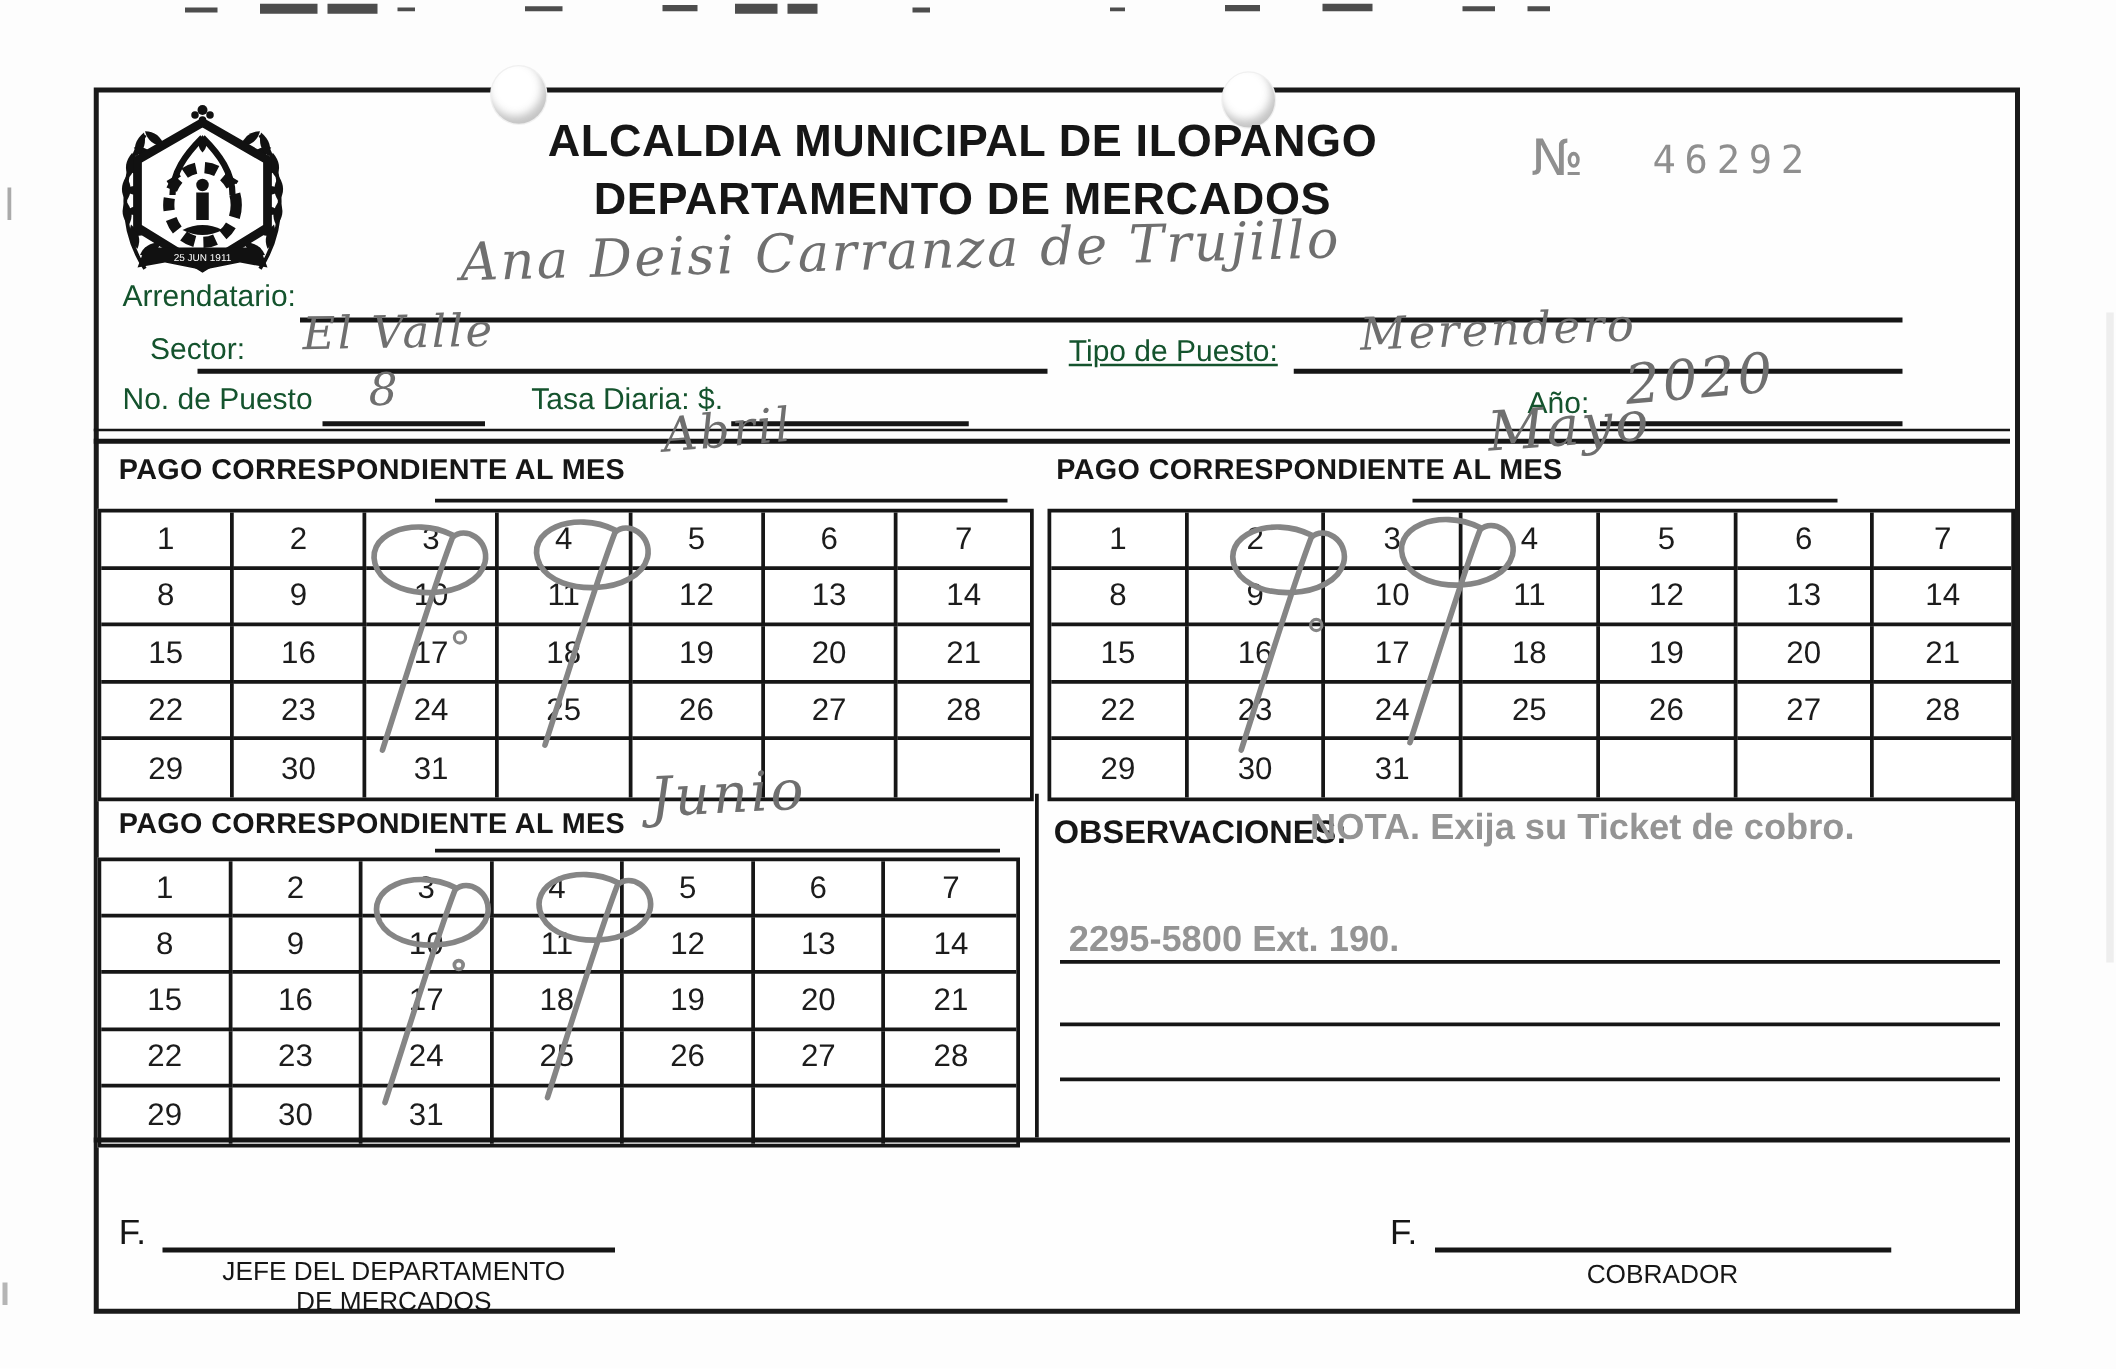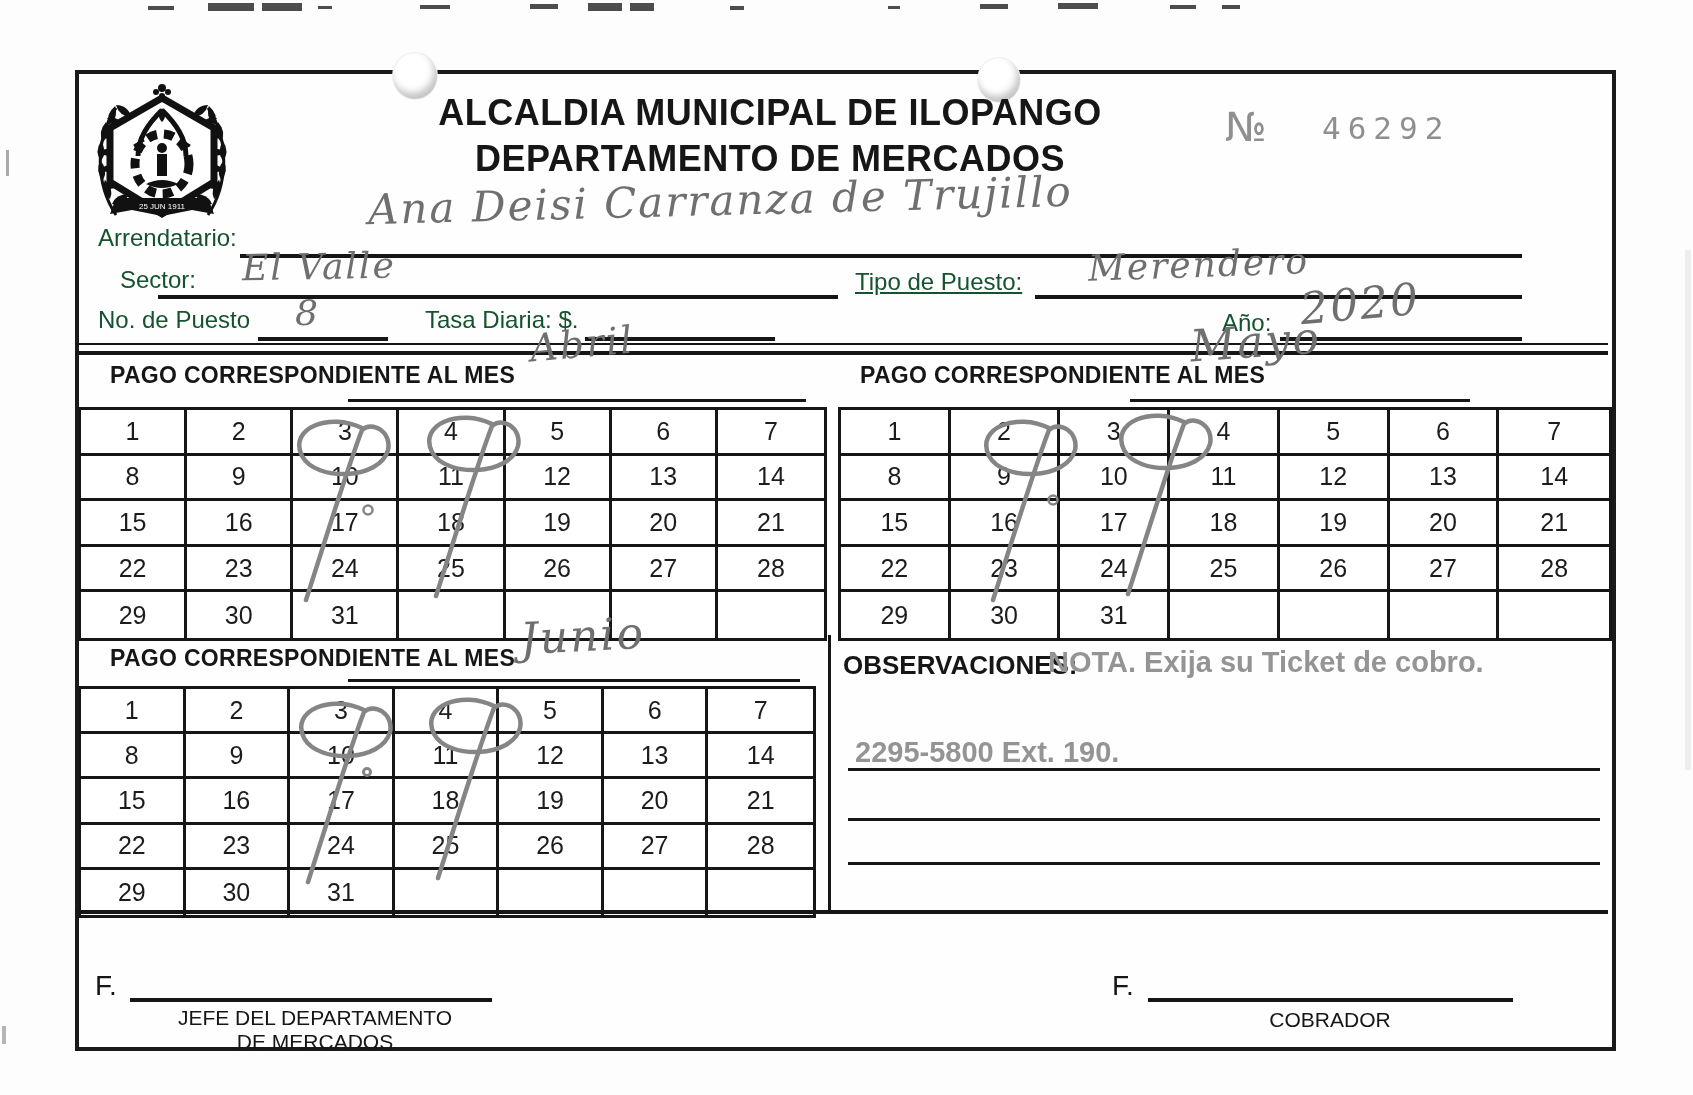--- a/index.html
+++ b/index.html
@@ -3,21 +3,21 @@
 <meta charset="utf-8">
 <style>
   html,body{margin:0;padding:0;background:#ffffff;}
   .page{position:relative;width:1693px;height:1095px;background:#fdfdfd;overflow:hidden;
         font-family:"Liberation Sans",sans-serif;color:#161616;}
   .abs{position:absolute;}
   .rule{position:absolute;background:#161616;}
   .lbl{position:absolute;font-size:24px;color:#14532d;white-space:nowrap;}
   .hand{position:absolute;font-family:"DejaVu Serif",serif;font-style:italic;color:#6f6f6f;
         white-space:nowrap;letter-spacing:2px;}
-  .band{position:absolute;font-size:23px;font-weight:bold;letter-spacing:0.3px;white-space:nowrap;margin-left:15px;}
+  .band{position:absolute;font-size:23px;font-weight:bold;letter-spacing:0.3px;white-space:nowrap;}
   .title-block{position:absolute;left:400px;top:90px;width:740px;text-align:center;}
   .title-line{font-size:36px;font-weight:bold;letter-spacing:0.5px;line-height:46px;white-space:nowrap;}
   .form-border{position:absolute;left:75px;top:70px;width:1533px;height:973px;
                border:4px solid #1a1a1a;background:#fefefe;}
   .stamp{color:#8f8f8f;}
   .cal-grid{position:absolute;display:grid;grid-template-columns:repeat(7,1fr);
             grid-auto-rows:1fr;border:3px solid #161616;background:#fff;}
   .cal-cell{border-right:3px solid #161616;border-bottom:3px solid #161616;
             display:flex;align-items:center;justify-content:center;font-size:25px;color:#1c1c1c;}
   .cal-cell:nth-child(7n){border-right:none;}

